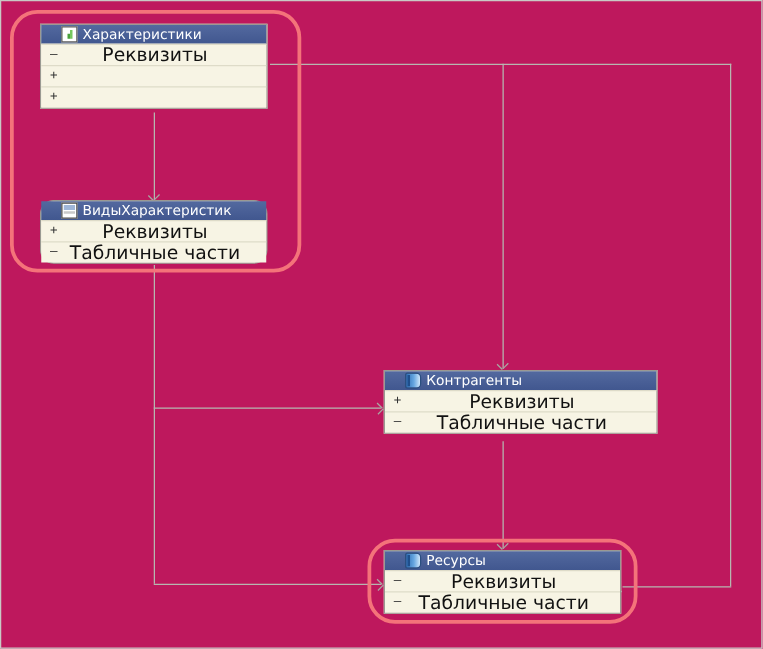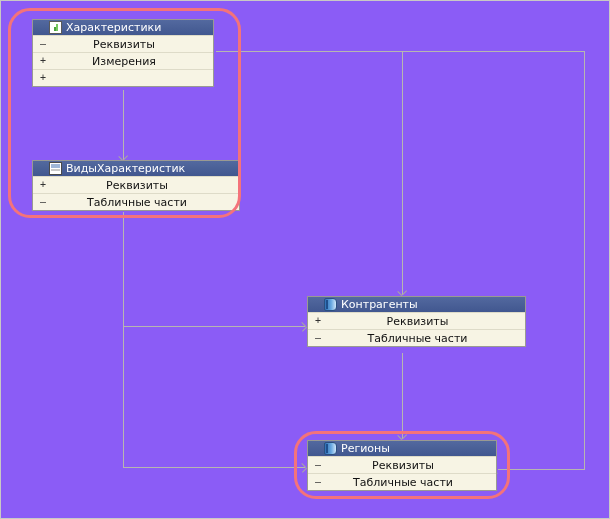--- a/index.html
+++ b/index.html
@@ -7,21 +7,21 @@
     width:610px;height:519px;
     background:#ffffff;
     font-family:"DejaVu Sans","Liberation Sans",sans-serif;
     overflow:hidden;
   }
   #canvas{
     position:relative;
     width:610px;height:519px;
     box-sizing:border-box;
     border:1px solid #c9c9c5;
-    background:#8b5cf6;
+    background:#be185d;
     overflow:hidden;
   }
 
   
   .ln{position:absolute;background:#b7b6b0;}
   .ln.h{height:1px;}
   .ln.v{width:1px;}
 
   
   .arw{position:absolute;width:9px;height:9px;}
@@ -83,21 +83,21 @@
     text-align:center;
     font-size:10px;
     color:#333;
     font-family:"DejaVu Sans Mono","Liberation Mono",monospace;
     line-height:1;
   }
   .node .row .lbl{
     flex:1 1 auto;
     text-align:center;
     padding-right:18px;
-    font-size:11px;
+    font-size:15px;
     line-height:17px;
     white-space:nowrap;
   }
 
   
   .ico.doc-chart{
     background:#ffffff;
     border:1px solid #5a5a5a;
   }
   .ico.doc-chart:before{
@@ -170,28 +170,27 @@
     <div class="hdr">
       <span class="ico doc-chart"></span>
       <span>Характеристики</span>
     </div>
     <div class="row">
       <span class="pm">–</span>
       <span class="lbl">Реквизиты</span>
     </div>
     <div class="row">
       <span class="pm">+</span>
-      <span class="lbl">Измерения</span>
-    </div>
-    <div class="row">
-      <span class="pm">+</span>
-    </div>
-  </div>
-
-  <div class="node" style="left:31px;top:159px;width:208px;">
+    </div>
+    <div class="row">
+      <span class="pm">+</span>
+    </div>
+  </div>
+
+  <div class="node" style="left:31px;top:159px;width:182px;border-radius:11px;">
     <div class="hdr">
       <span class="ico book"></span>
       <span>ВидыХарактеристик</span>
     </div>
     <div class="row">
       <span class="pm">+</span>
       <span class="lbl">Реквизиты</span>
     </div>
     <div class="row">
       <span class="pm">–</span>
@@ -210,21 +209,21 @@
     </div>
     <div class="row">
       <span class="pm">–</span>
       <span class="lbl">Табличные части</span>
     </div>
   </div>
 
   <div class="node" style="left:306px;top:439px;width:190px;">
     <div class="hdr">
       <span class="ico catalog"></span>
-      <span>Регионы</span>
+      <span>Ресурсы</span>
     </div>
     <div class="row">
       <span class="pm">–</span>
       <span class="lbl">Реквизиты</span>
     </div>
     <div class="row">
       <span class="pm">–</span>
       <span class="lbl">Табличные части</span>
     </div>
   </div>

